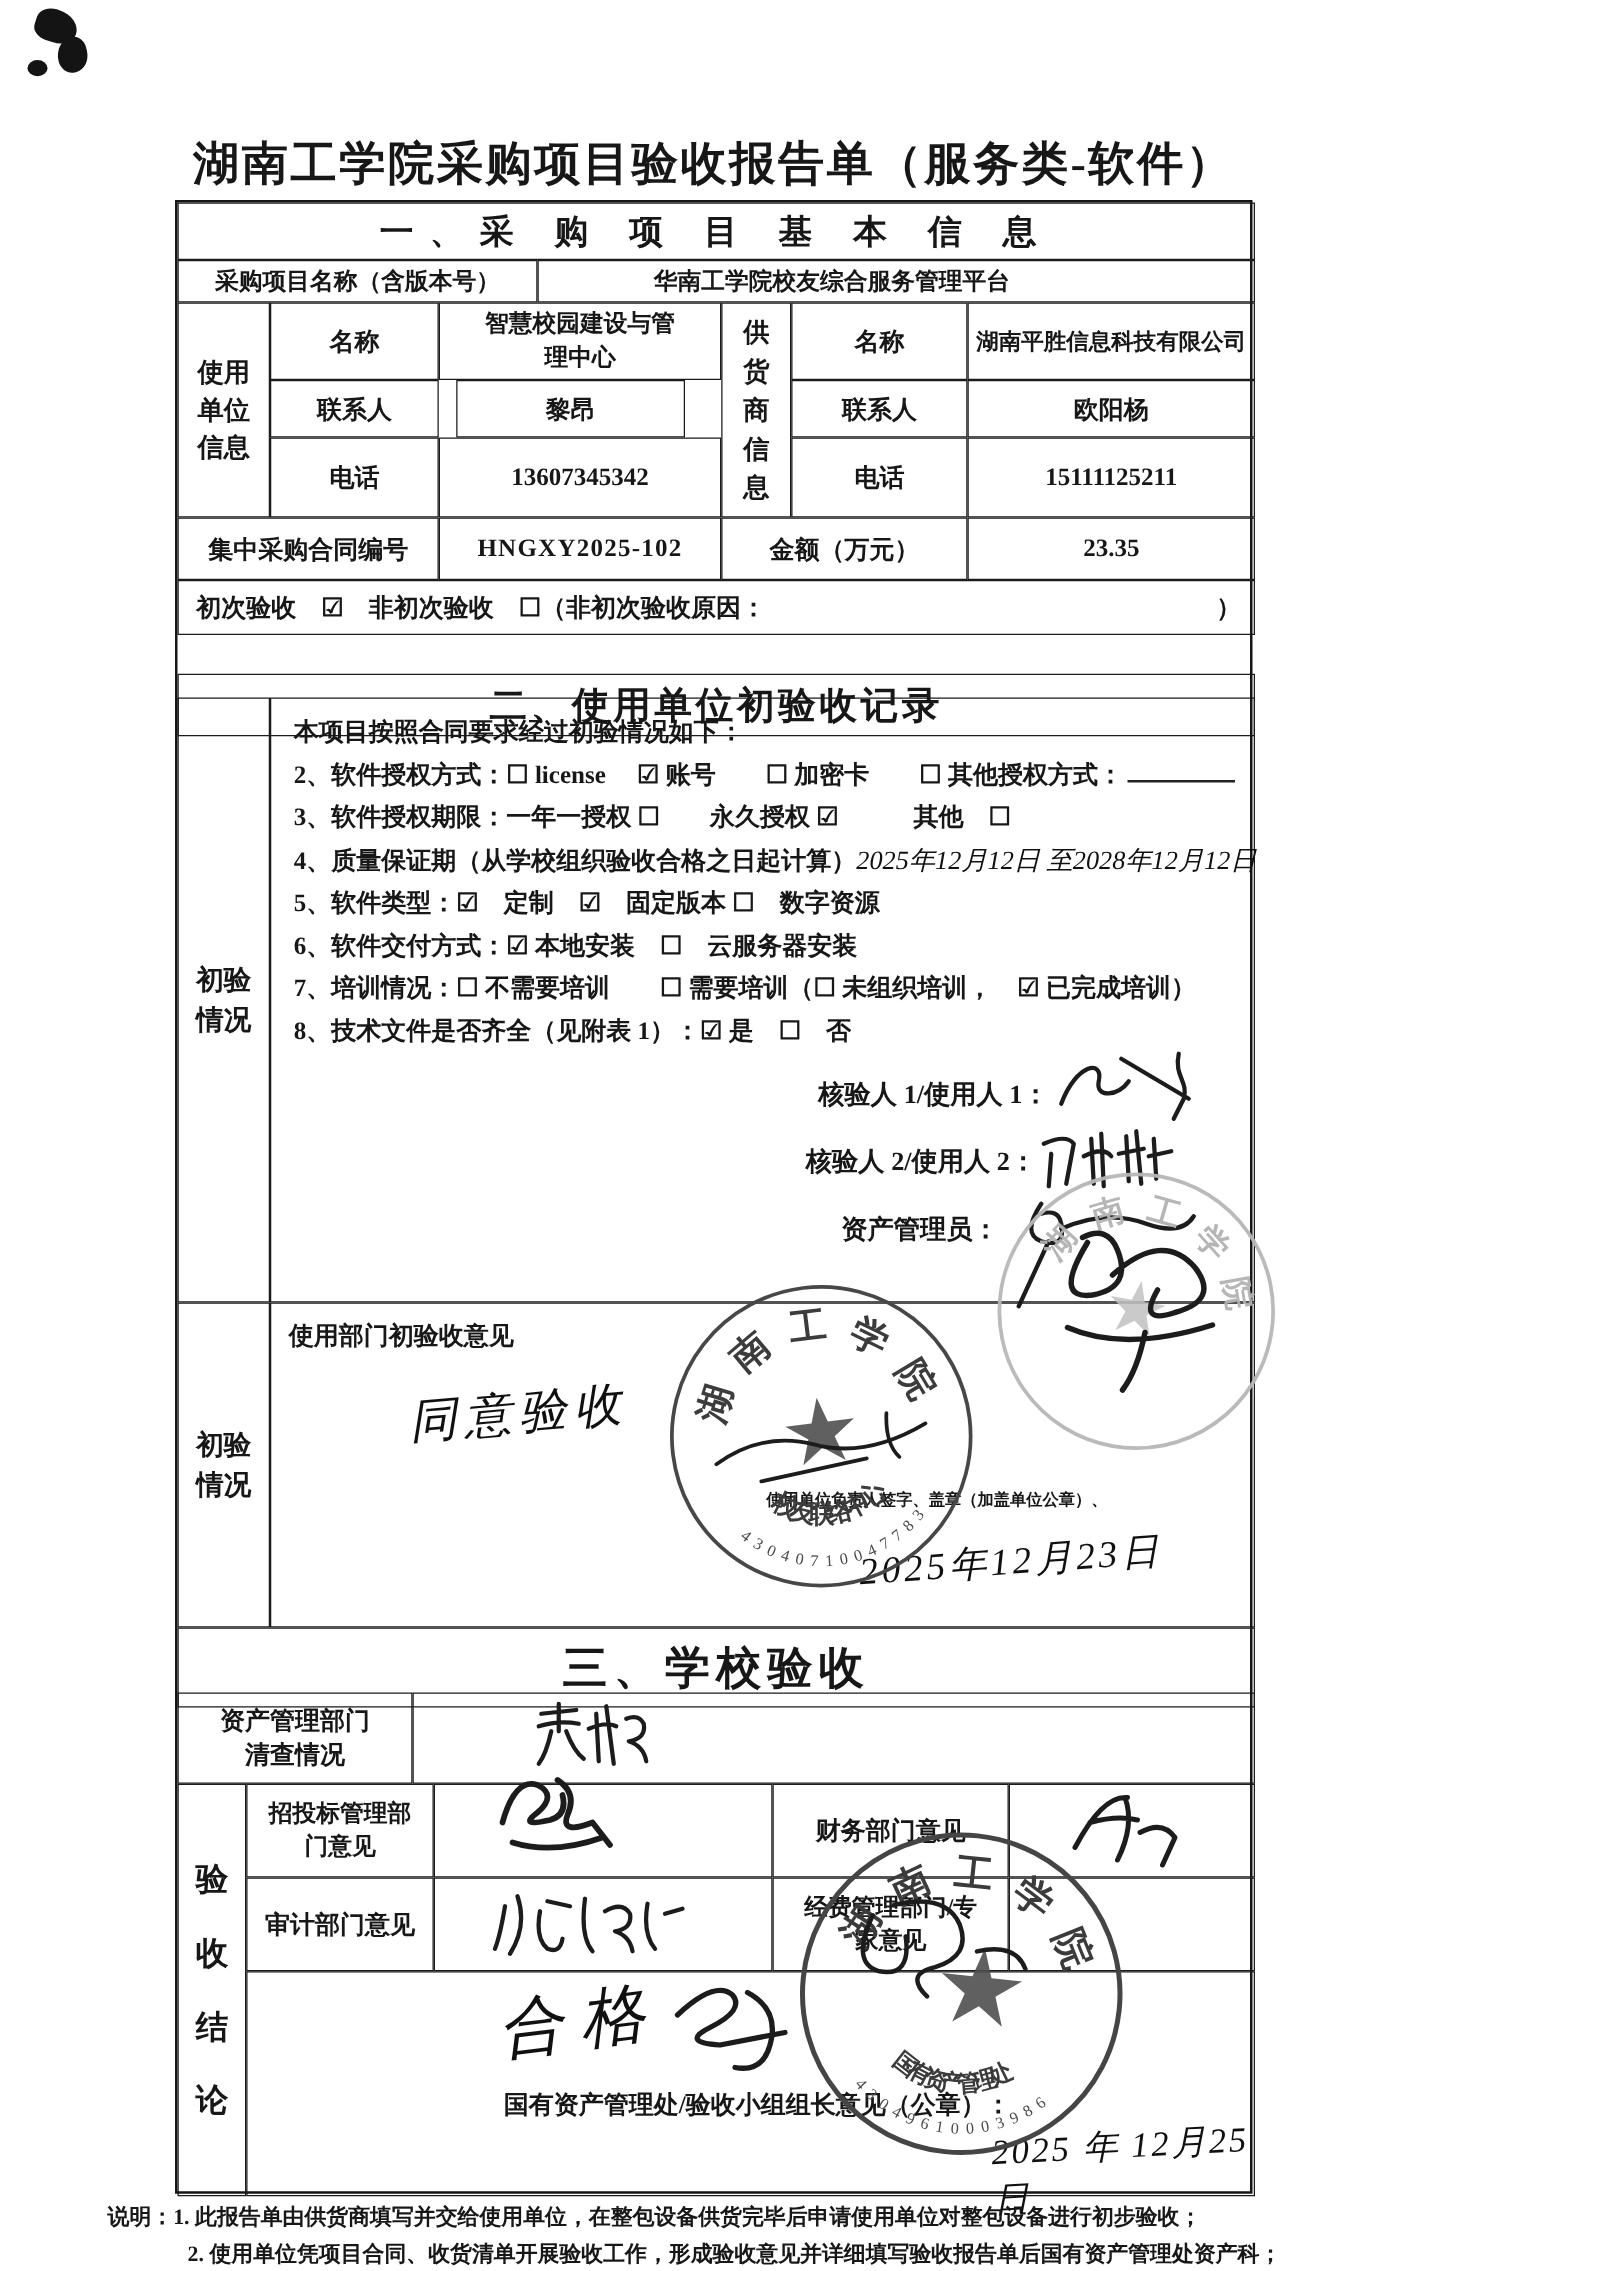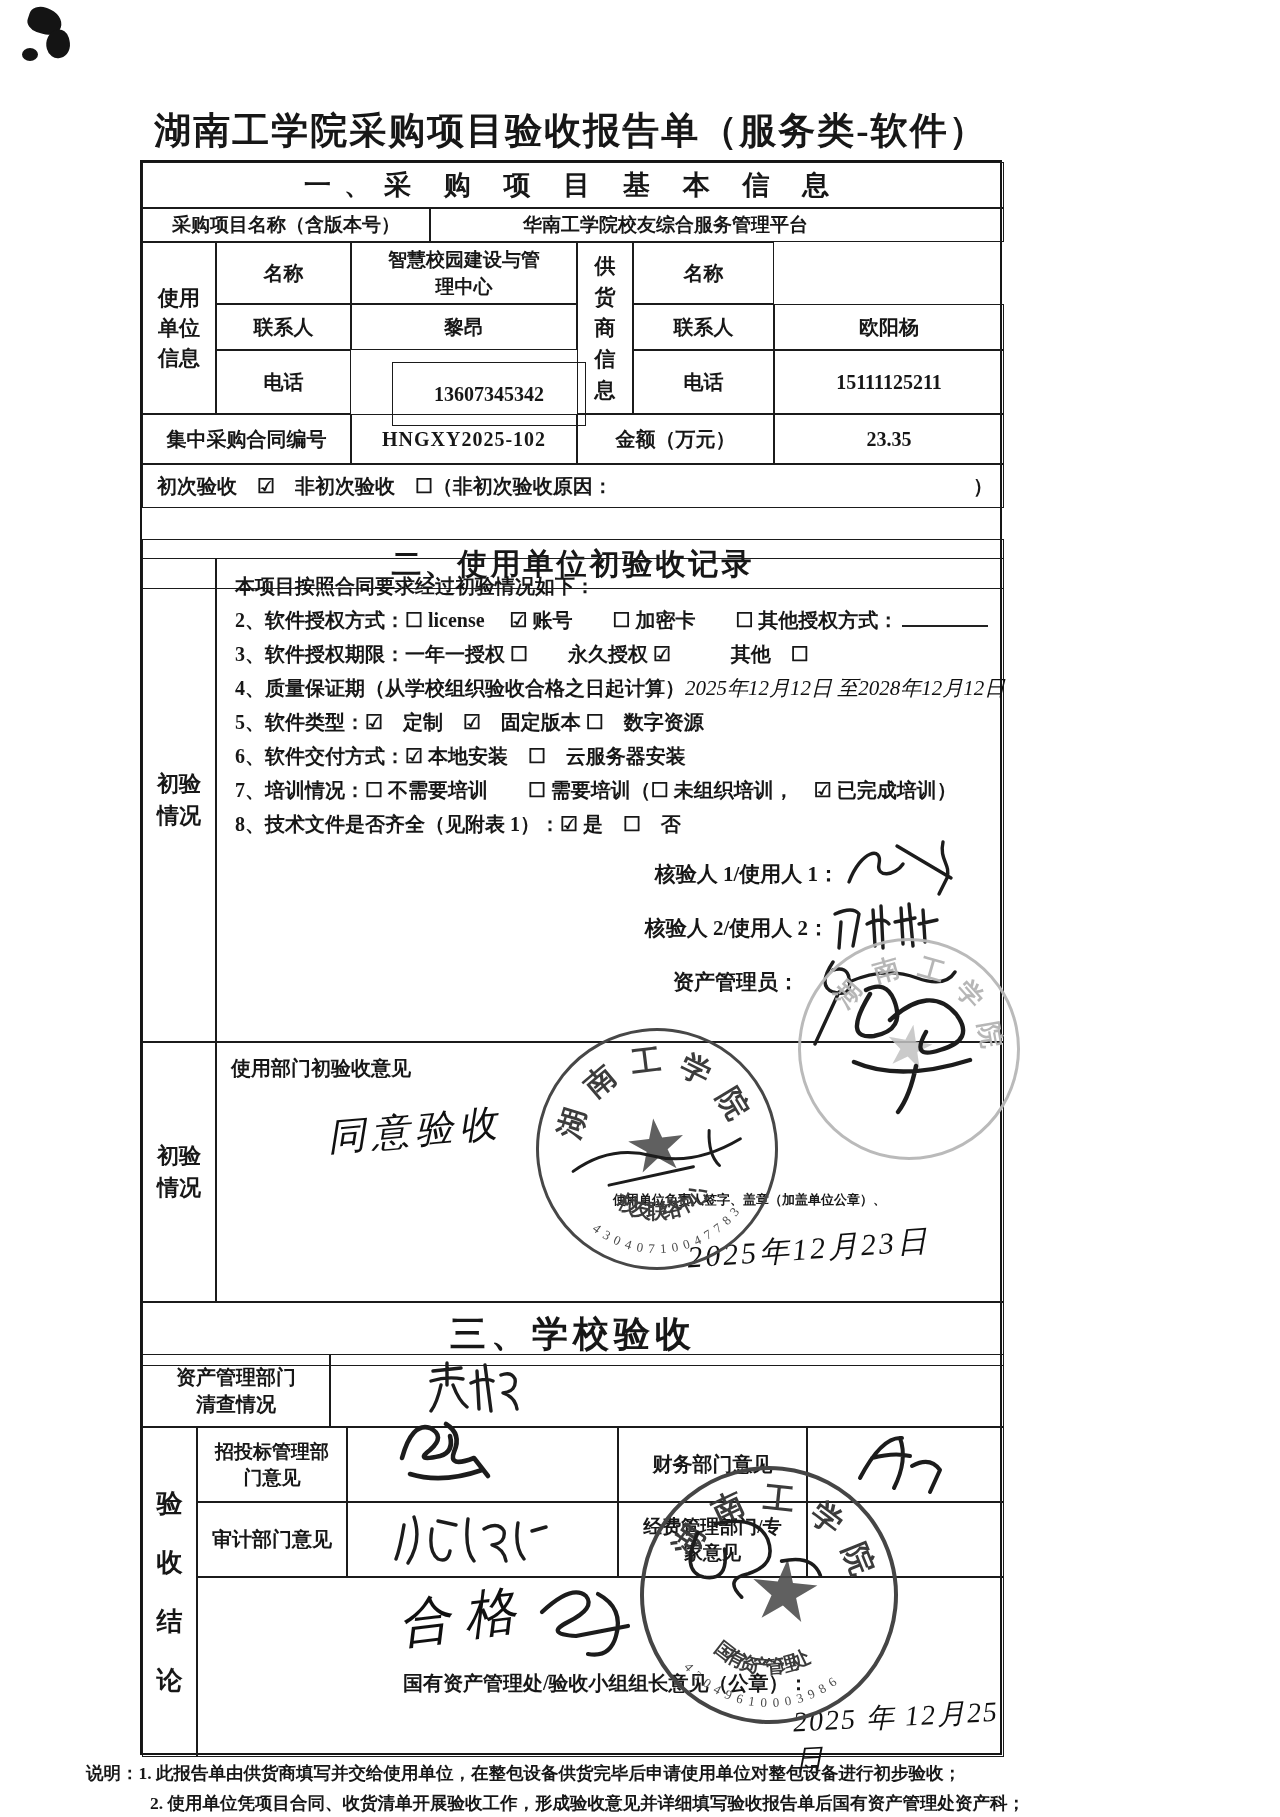--- a/index.html
+++ b/index.html
@@ -55,28 +55,29 @@
     <div class="cell c" style="left:74px;top:80px;width:135px;height:62px;font-size:20px;">名称</div>
     <div class="cell c" style="left:209px;top:80px;width:226px;height:62px;font-size:19px;padding:0 28px;line-height:27px;">智慧校园建设与管理中心</div>
     <div class="cell vlab" style="left:435px;top:80px;width:56px;height:172px;font-size:21px;line-height:31px;">
       <span>供</span>
       <span>货</span>
       <span>商</span>
       <span>信</span>
       <span>息</span>
     </div>
     <div class="cell c" style="left:491px;top:80px;width:141px;height:62px;font-size:20px;">名称</div>
+    <div class="cell c" style="left:632px;top:80px;width:230px;height:62px;font-size:18px;">湖南平胜信息科技有限公司</div>
 
     <div class="cell c" style="left:74px;top:142px;width:135px;height:46px;font-size:20px;">联系人</div>
-    <div class="cell c" style="left:209px;top:142px;width:226px;height:46px;font-size:20px;">黎昂</div>
+    <div class="cell c" style="left:223px;top:142px;width:183px;height:46px;font-size:20px;">黎昂</div>
     <div class="cell c" style="left:491px;top:142px;width:141px;height:46px;font-size:20px;">联系人</div>
     <div class="cell c" style="left:632px;top:142px;width:230px;height:46px;font-size:20px;">欧阳杨</div>
 
     <div class="cell c" style="left:74px;top:188px;width:135px;height:64px;font-size:20px;">电话</div>
-    <div class="cell c" style="left:209px;top:200px;width:194px;height:64px;font-size:20px;margin-left:41px;">13607345342</div>
+    <div class="cell c" style="left:209px;top:188px;width:226px;height:64px;font-size:20px;">13607345342</div>
     <div class="cell c" style="left:491px;top:188px;width:141px;height:64px;font-size:20px;">电话</div>
     <div class="cell c" style="left:632px;top:188px;width:230px;height:64px;font-size:20px;">15111125211</div>
 
     <div class="cell c" style="left:0;top:252px;width:209px;height:50px;font-size:20px;">集中采购合同编号</div>
     <div class="cell c" style="left:209px;top:252px;width:226px;height:50px;font-size:20px;letter-spacing:1px;">HNGXY2025-102</div>
     <div class="cell c" style="left:435px;top:252px;width:197px;height:50px;font-size:20px;">金额（万元）</div>
     <div class="cell c" style="left:632px;top:252px;width:230px;height:50px;font-size:20px;">23.35</div>
 
     <div class="cell" style="left:0;top:302px;width:862px;height:44px;display:flex;align-items:center;justify-content:space-between;padding:0 10px 0 14px;font-size:20px;font-weight:700;">
       <span>初次验收　☑　非初次验收　☐（非初次验收原因：</span>

